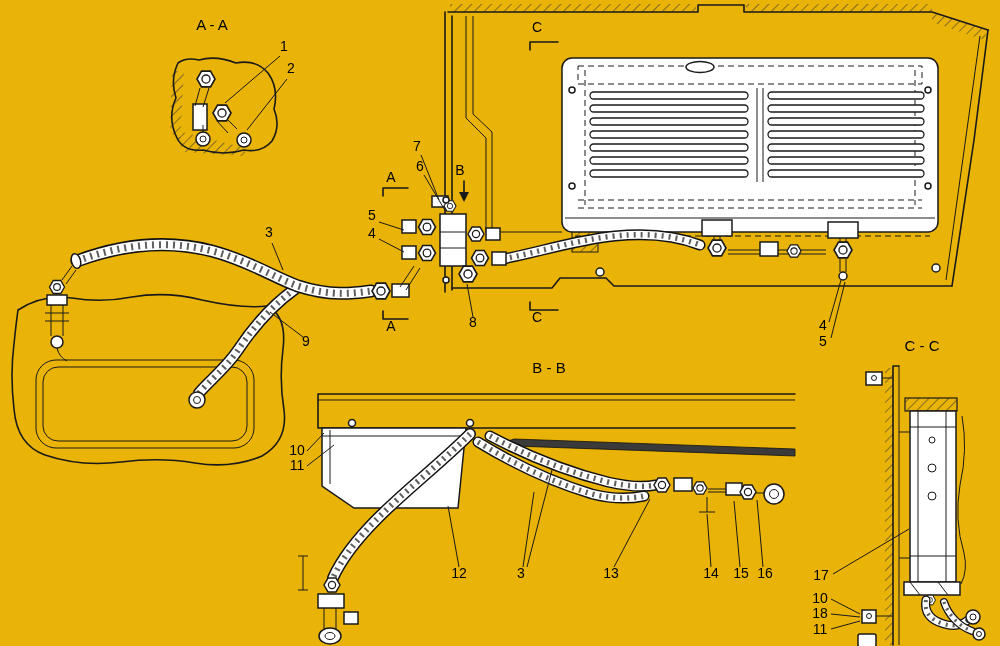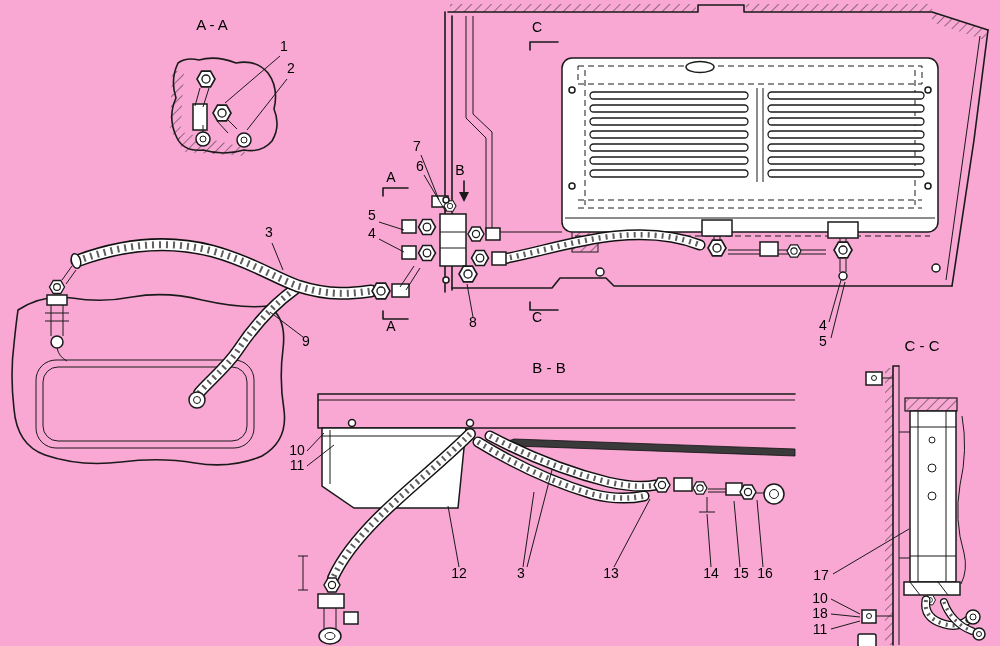--- a/index.html
+++ b/index.html
@@ -1,16 +1,16 @@
 <!DOCTYPE html>
 <html><head>
 <meta charset="utf-8">
 <style>
   html,body { margin:0; padding:0; background:#ffffff; }
-  .stage { width:1000px; height:646px; background:#f9a8d4; position:relative; }
+  .stage { width:1000px; height:646px; background:#eab308; position:relative; }
   svg { display:block; }
   .ol  { fill:none; stroke:#1a1a1a; stroke-width:1.6; stroke-linejoin:round; stroke-linecap:round; }
   .ol2 { fill:#ffffff; stroke:#1a1a1a; stroke-width:1.5; }
   .thin{ fill:none; stroke:#1a1a1a; stroke-width:1; }
   .dash{ fill:none; stroke:#1a1a1a; stroke-width:1; stroke-dasharray:6 4; }
   .lead{ stroke:#1a1a1a; stroke-width:1; }
   .hoseC{ fill:none; stroke:#111111; stroke-linecap:round; }
   .hoseW{ fill:none; stroke:#ffffff; stroke-linecap:round; }
   .hoseS{ fill:none; stroke:#5e5e5e; stroke-linecap:butt; stroke-dasharray:2 5; }
   .slat { fill:#ffffff; stroke:#1a1a1a; stroke-width:1.3; }

